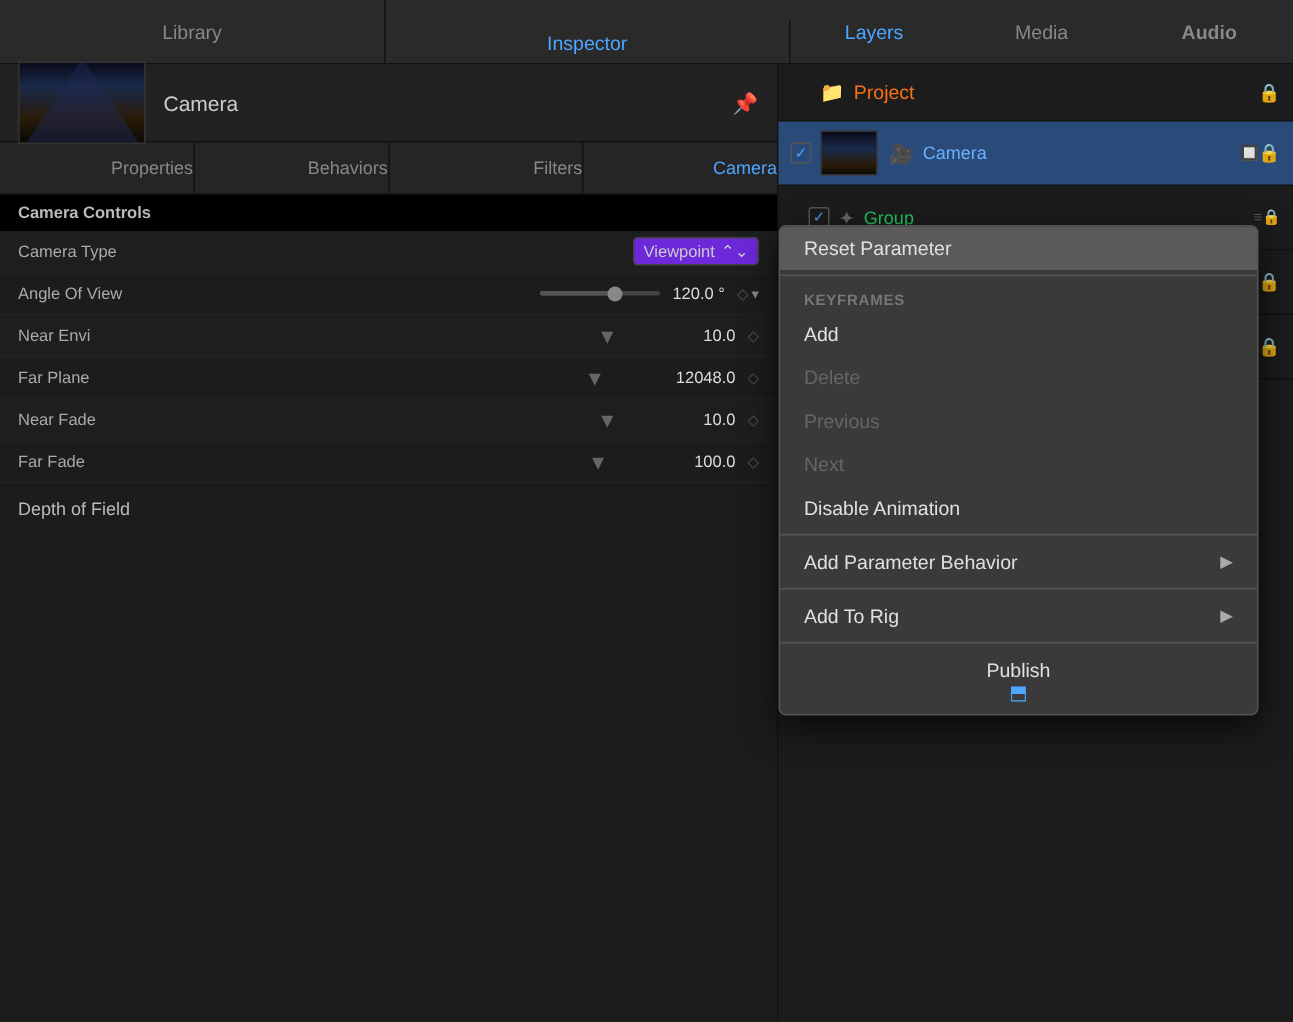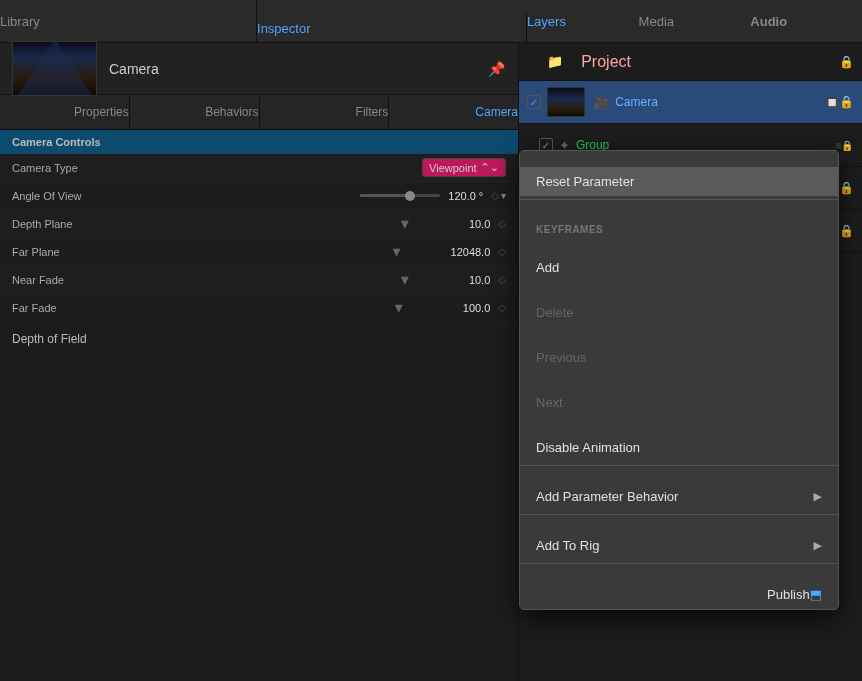--- a/index.html
+++ b/index.html
@@ -17,20 +17,21 @@
     
     .top-bar {
       display: flex;
       height: 43px;
       background: #2a2a2a;
       border-bottom: 1px solid #111;
     }
     .top-tab {
       display: flex;
       align-items: center;
+      justify-content: center;
       cursor: pointer;
       font-size: 13px;
       color: #888;
     }
     .top-tab.library { width: 260px; border-right: 1px solid #111; }
     .top-tab.inspector { width: 273px; border-right: 1px solid #111; color: #4da6ff; margin-top: 14px; }
     .top-tab.layers { width: 113px; color: #4da6ff; }
     .top-tab.media { width: 113px; }
     .top-tab.audio { width: 113px; font-weight: bold; }
 
@@ -110,21 +111,21 @@
     
     .inspector-content {
       padding: 0;
     }
 
     .section-header {
       padding: 6px 12px;
       font-size: 11px;
       font-weight: 600;
       color: #bbb;
-      background: #0c4a6e;
+      background: #000000;
     }
 
     .param-row {
       display: flex;
       align-items: center;
       height: 28px;
       padding: 0 12px;
       border-bottom: 1px solid #222;
       background: #1c1c1c;
     }
@@ -177,21 +178,21 @@
       font-size: 10px;
       margin-left: 4px;
     }
     .chevron-icon {
       color: #888;
       font-size: 10px;
       margin-left: 2px;
     }
 
     .viewpoint-select {
-      background: #be185d;
+      background: #6d28d9;
       color: #ccc;
       border: 1px solid #444;
       border-radius: 3px;
       padding: 2px 6px;
       font-size: 11px;
       display: flex;
       align-items: center;
       gap: 4px;
     }
 
@@ -286,21 +287,20 @@
     }
 
     .ctx-item {
       padding: 7px 16px;
       font-size: 13px;
       color: #e0e0e0;
       cursor: pointer;
       display: flex;
       align-items: center;
       justify-content: space-between;
-      margin-top: 16px;
     }
     .ctx-item.highlighted {
       background: #5a5a5a;
     }
     .ctx-item.disabled {
       color: #666;
       cursor: default;
     }
     .ctx-item.section-label {
       font-size: 10px;
@@ -398,21 +398,21 @@
           <div class="slider-fill" style="width:60%"></div>
           <div class="slider-thumb" style="left:56%"></div>
         </div>
         <span class="param-value">120.0 °</span>
         <span class="diamond-icon">◇</span>
         <span class="chevron-icon">▾</span>
       </div>
     </div>
 
     <div class="param-row">
-      <span class="param-label">Depth Plane</span>
+      <span class="param-label">Near Envi</span>
       <div class="param-control">
         <span style="color:#666; margin-right:60px; font-size:16px">▾</span>
         <span class="param-value">10.0</span>
         <span class="diamond-icon">◇</span>
       </div>
     </div>
 
     <div class="param-row">
       <span class="param-label">Far Plane</span>
       <div class="param-control">
@@ -442,21 +442,21 @@
 
     <div class="depth-label">Depth of Field</div>
 
   </div>
 </div>
 
 <div class="right-panel">
 
   <div class="project-row">
     <span style="font-size:13px; margin-right:6px; color:#aaa;">📁</span>
-    <span style="font-size:16px; color:#fca5a5;margin-left:12px;">Project</span>
+    <span style="font-size:13px; color:#f97316;">Project</span>
     <span style="margin-left:auto; color:#555; font-size:12px;">🔒</span>
   </div>
 
   <div class="layer-row selected">
     <div class="layer-checkbox">✓</div>
     <div class="layer-thumb layer-thumb-camera"></div>
     <span style="font-size:13px; margin-right:6px; color:#aaa;">🎥</span>
     <span class="layer-name blue">Camera</span>
     <span style="margin-left:4px; color:#888; font-size:10px;">🔲</span>
     <span style="margin-left:auto; color:#555; font-size:12px;">🔒</span>
@@ -530,20 +530,20 @@
 
   <div class="ctx-separator"></div>
 
   <div class="ctx-item">
     <span>Add To Rig</span>
     <span class="ctx-arrow">▶</span>
   </div>
 
   <div class="ctx-separator"></div>
 
-  <div class="ctx-item" style="justify-content: flex-end;">
+  <div class="ctx-item" style="justify-content: center; flex-direction: column;">
     <span>Publish</span>
     <span style="color:#4da6ff; font-size:13px;">⬒</span>
   </div>
 
 </div>
 
 <div class="cursor-indicator" style="top:355px; left:683px;">↖</div>
 
 </body></html>

